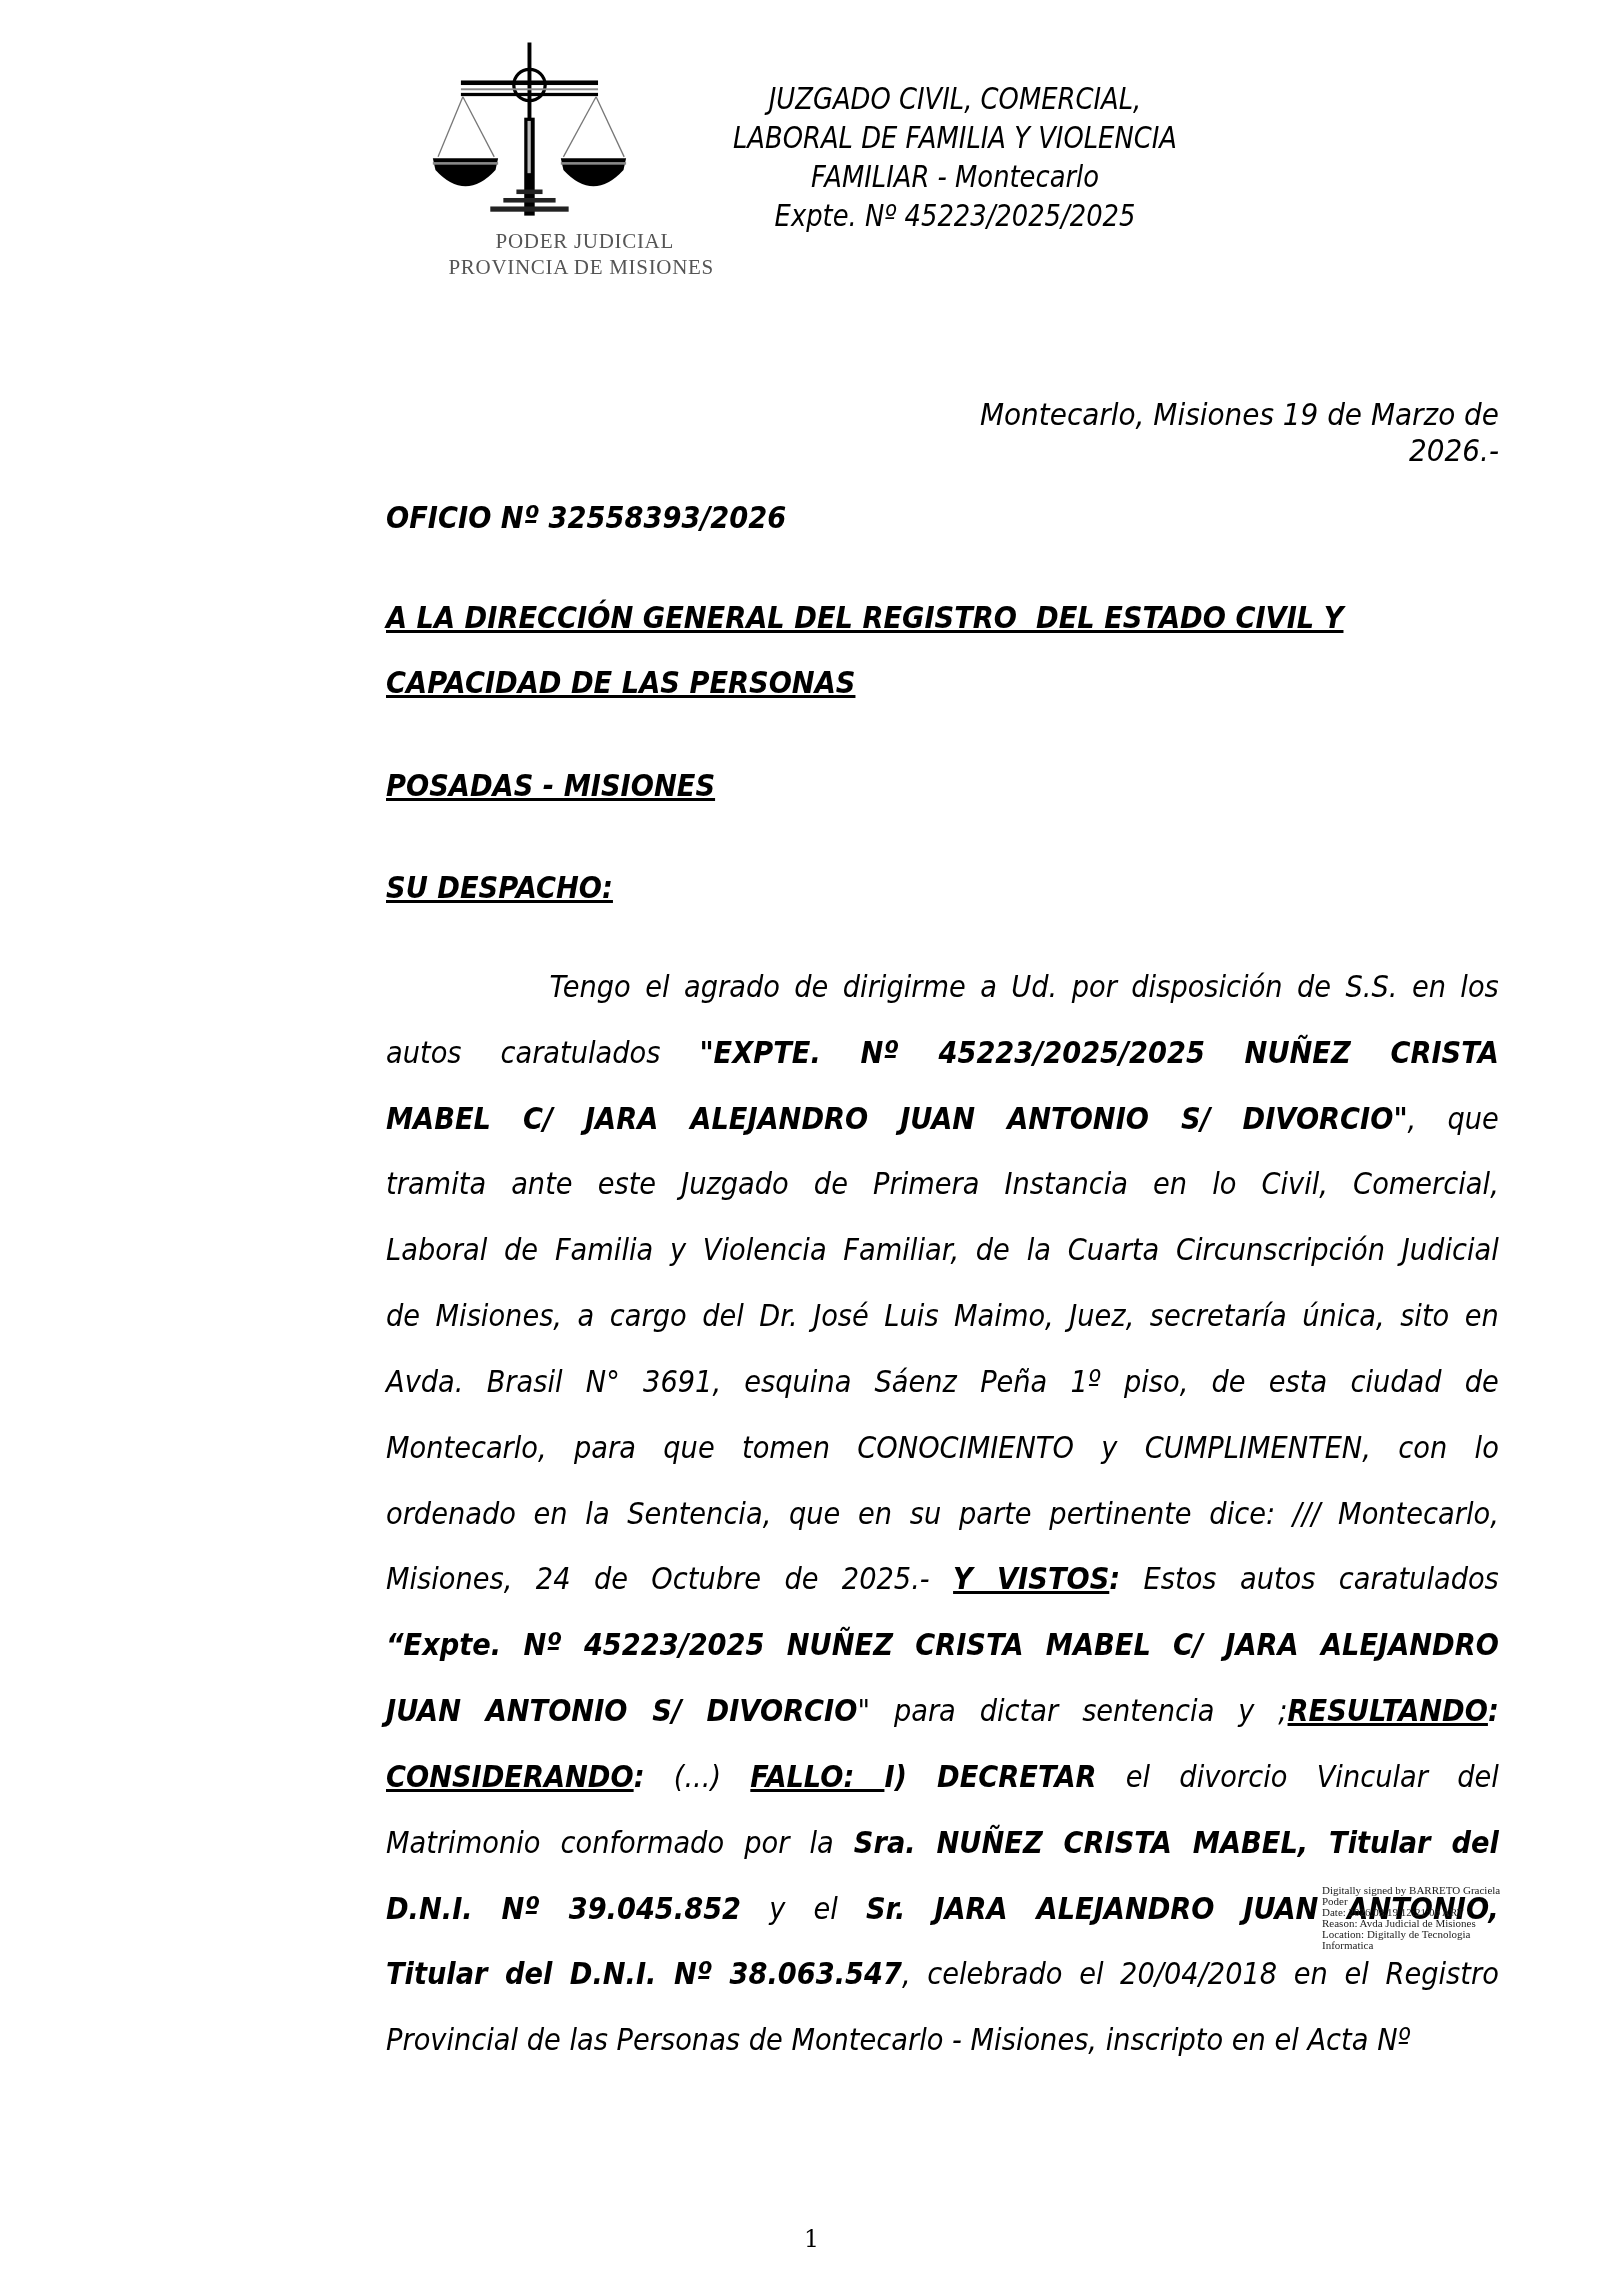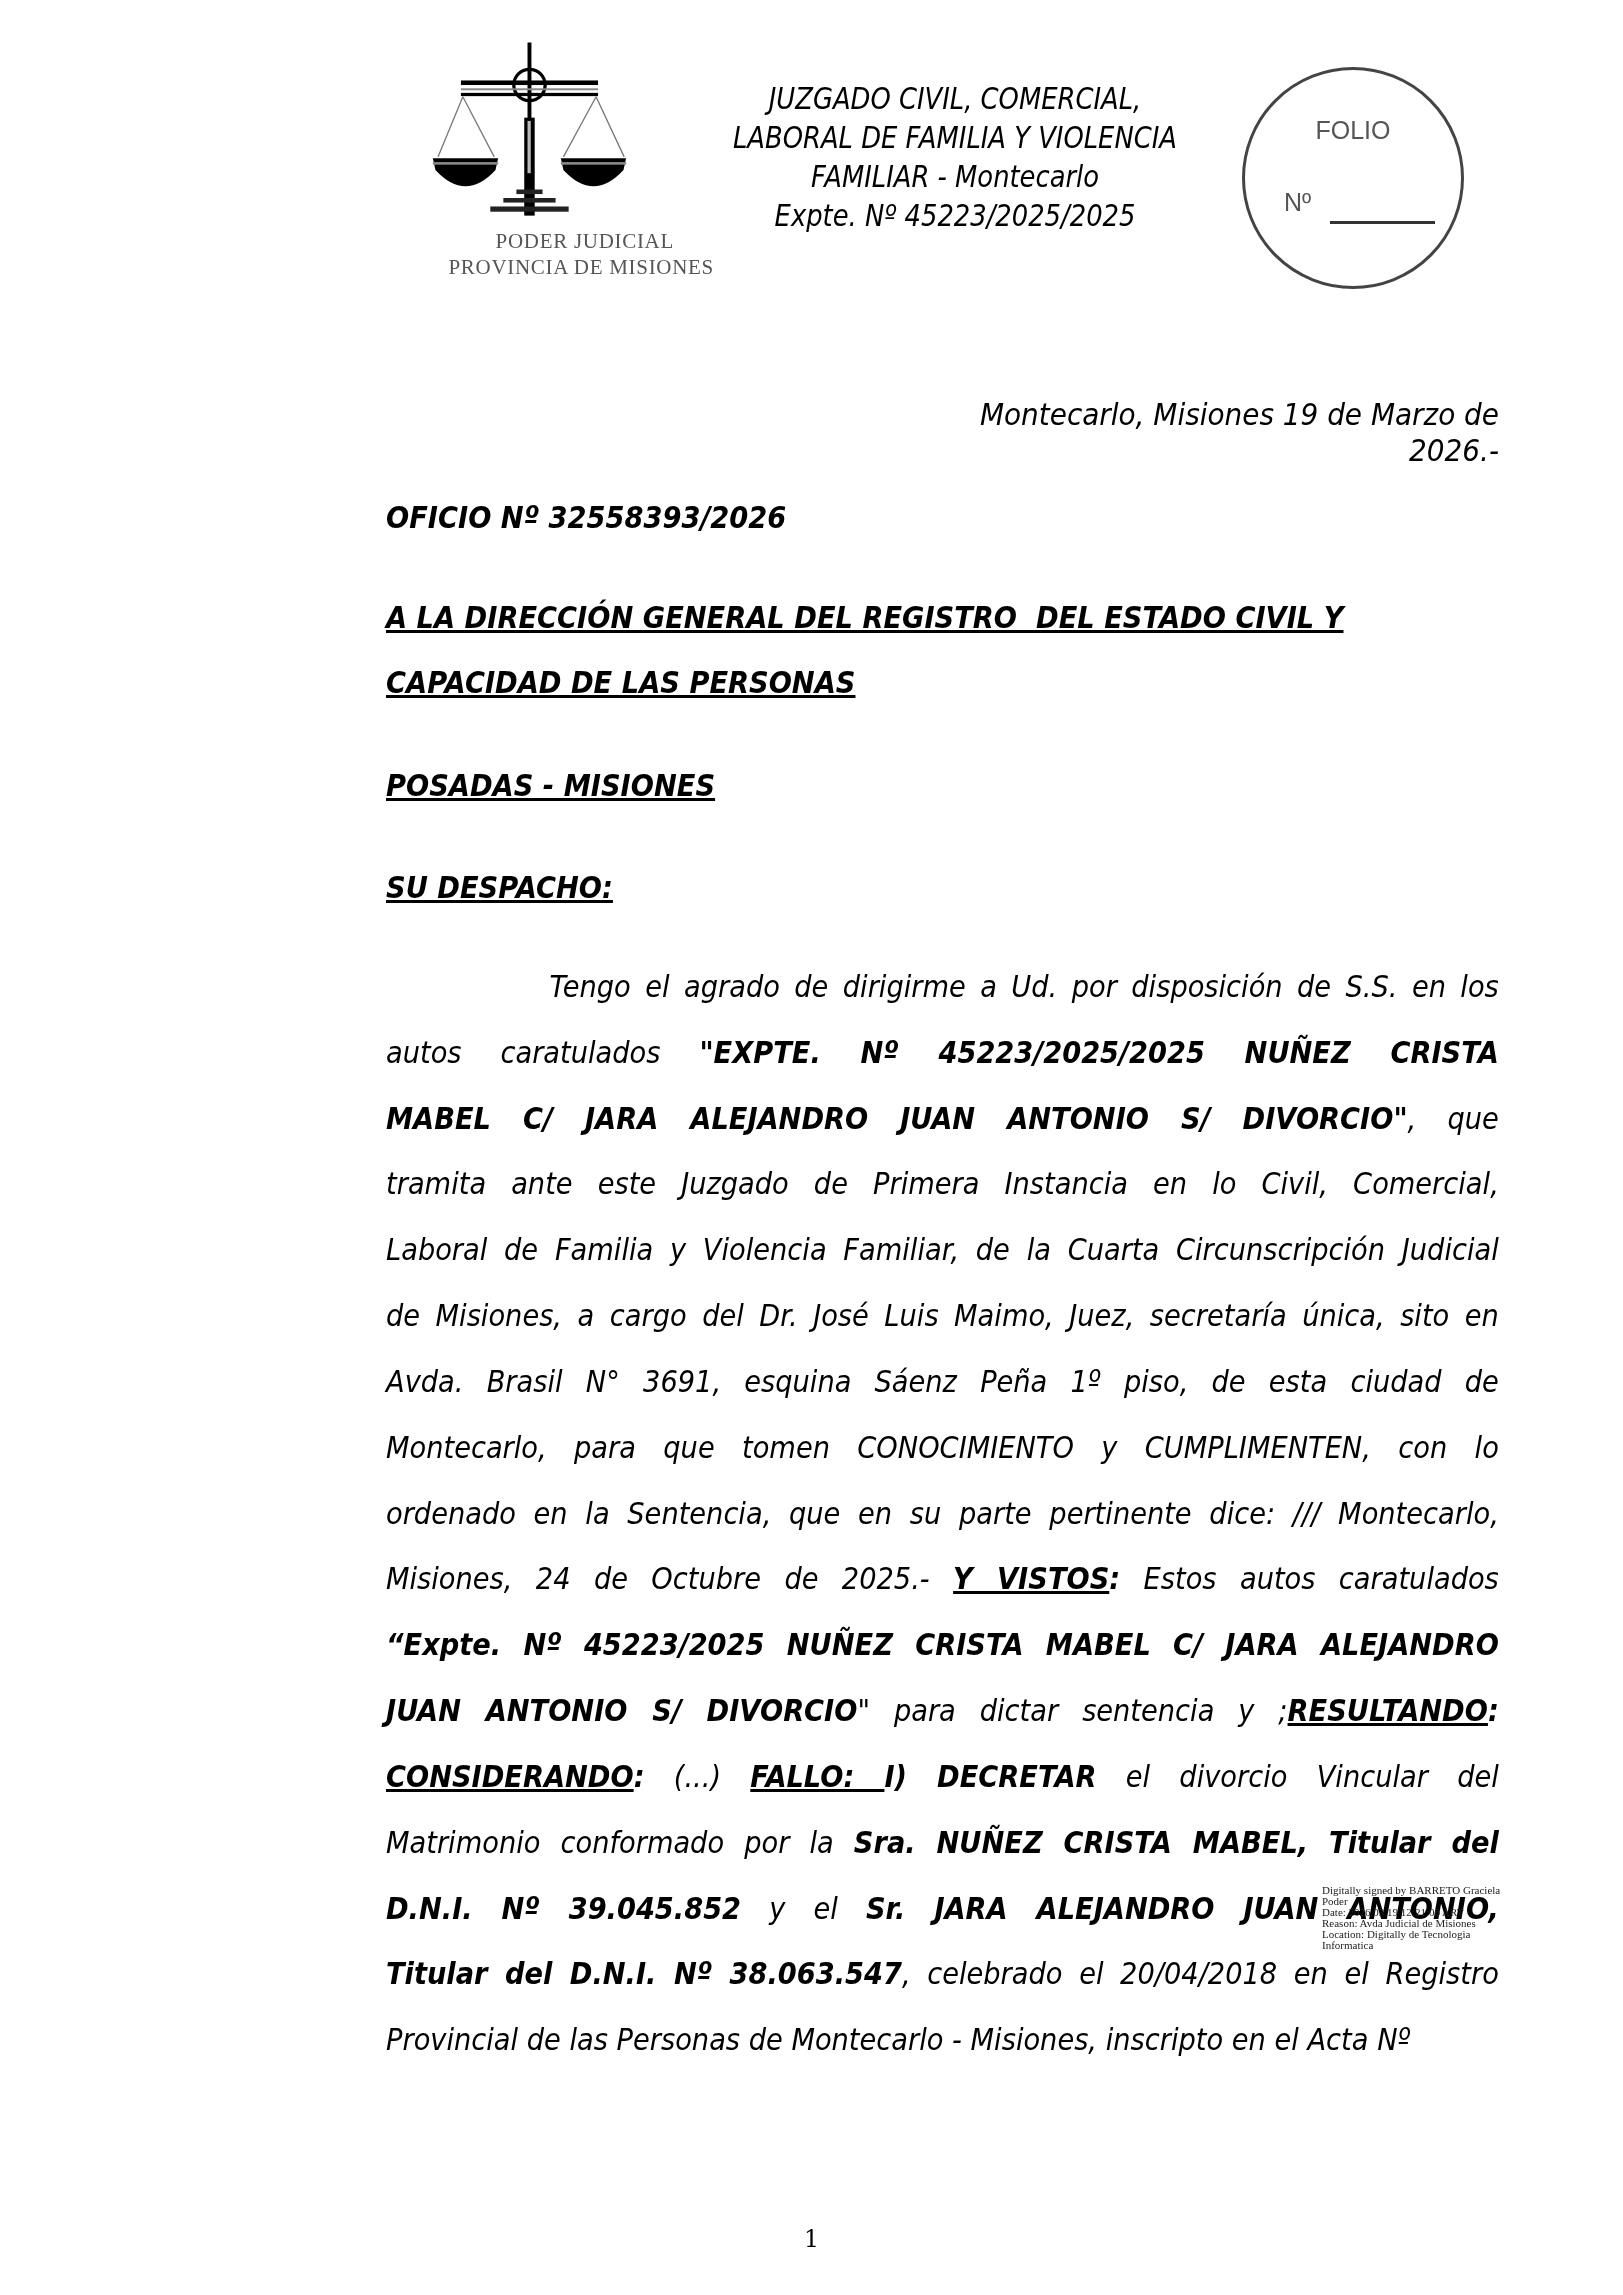--- a/index.html
+++ b/index.html
@@ -75,25 +75,20 @@
     <div class="logo-text l2">PROVINCIA DE MISIONES</div>
   </div>
 
   <div class="court-header">
     <div>JUZGADO CIVIL, COMERCIAL,</div>
     <div>LABORAL DE FAMILIA Y VIOLENCIA</div>
     <div>FAMILIAR - Montecarlo</div>
     <div>Expte. Nº 45223/2025/2025</div>
   </div>
 
-  <div class="folio">
-    <div class="folio-label">FOLIO</div>
-    <div class="folio-num">Nº</div>
-    <div class="folio-line"></div>
-  </div>
 
   <div class="txt date-line">Montecarlo, Misiones 19 de Marzo de 2026.-</div>
   <div class="txt oficio">OFICIO Nº 32558393/2026</div>
   <div class="txt addr a1">A LA DIRECCIÓN GENERAL DEL REGISTRO  DEL ESTADO CIVIL Y</div>
   <div class="txt addr a2">CAPACIDAD DE LAS PERSONAS</div>
   <div class="txt addr a3">POSADAS - MISIONES</div>
   <div class="txt addr a4">SU DESPACHO:</div>
 
   <div class="para txt" id="body-para" style="top:968px;">
       <div class="line first" style="top: 0px;"><span>Tengo el agrado de dirigirme a Ud. por disposición de S.S. en los</span></div>

